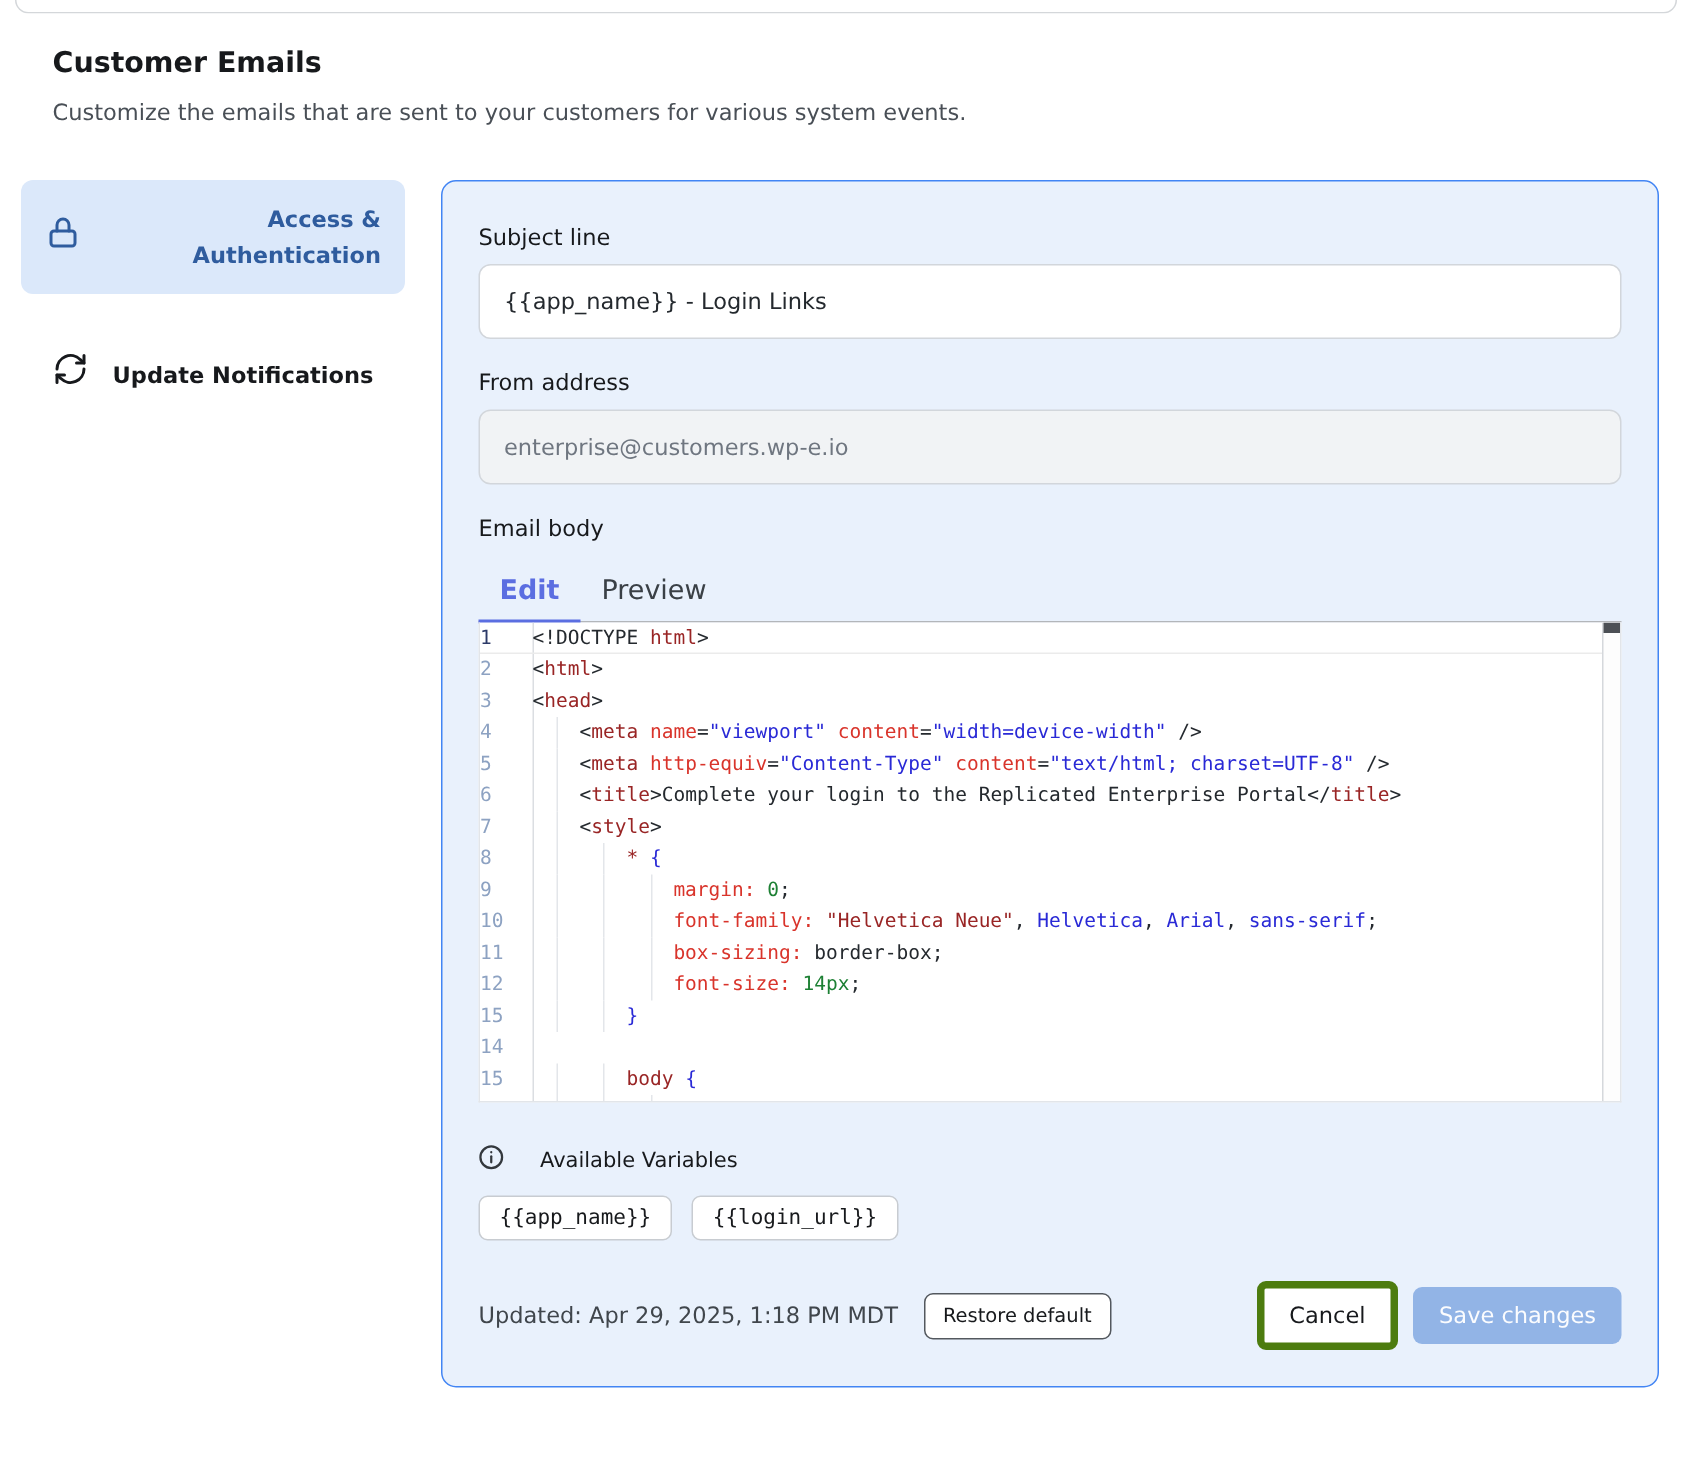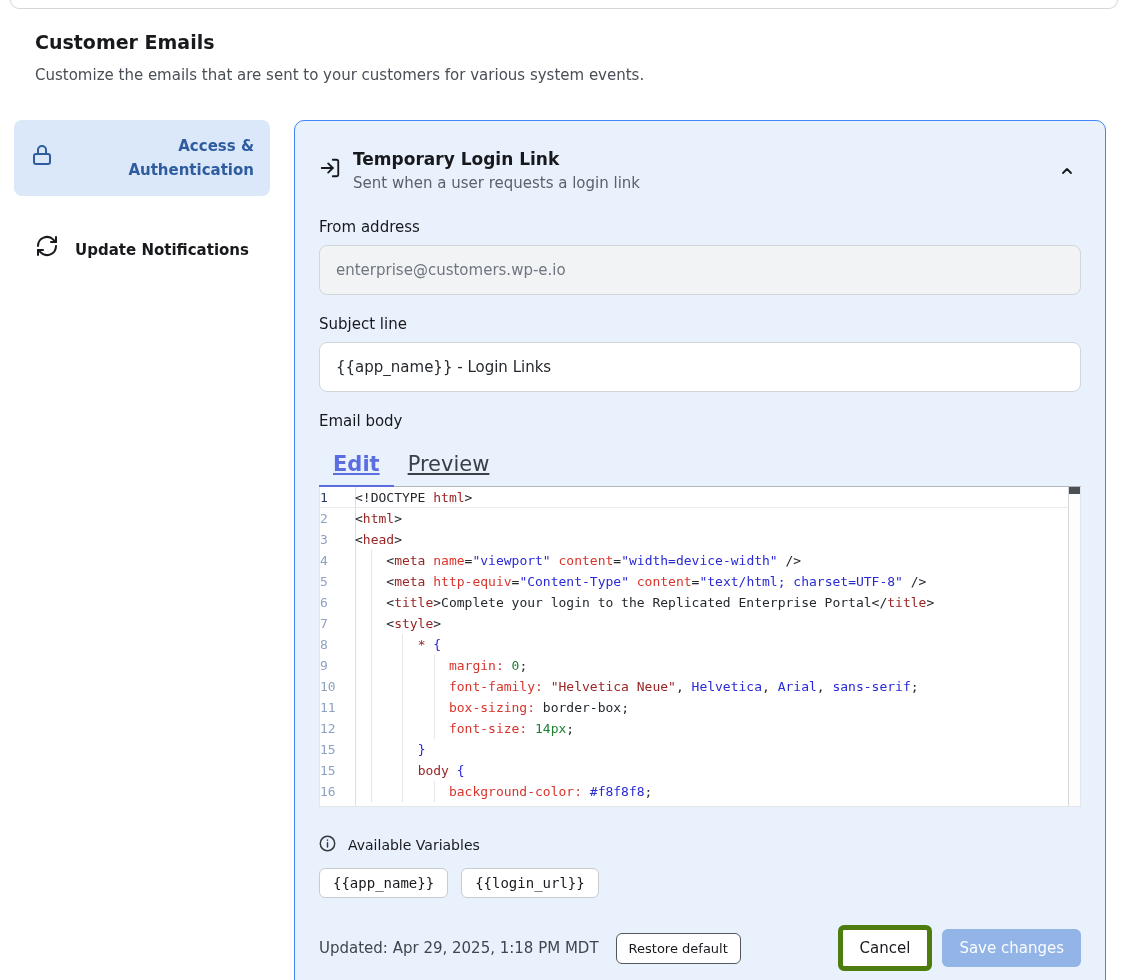--- a/index.html
+++ b/index.html
@@ -33,22 +33,22 @@
   .ph-title{font-size:17px;font-weight:700;margin:0;}
   .ph-sub{font-size:15px;color:#5c6269;margin:5px 0 0;}
   .collapse-btn{position:absolute;right:2px;top:10px;background:none;border:none;padding:4px;cursor:pointer;}
   .field{margin-bottom:20px;}
   .field-label{display:block;font-size:15px;margin-bottom:9px;}
   .input{display:block;width:100%;height:50px;border:1px solid #d2d6db;border-radius:8px;
          padding:0 16px;font-size:15px;font-family:inherit;background:#fff;color:#24292e;}
   .input.muted{background:#f1f3f5;color:#6f7680;}
   
   .tabs{display:flex;border-bottom:1px solid #b3b6ba;margin-top:12px;}
-  .tab{position:relative;padding:10px 14px;font-size:21px;color:#3a4046;background:none;
-       border:none;font-family:inherit;cursor:pointer;text-decoration:underline;}
+  .tab{position:relative;padding:10px 14px;font-size:18px;color:#3a4046;background:none;
+       border:none;font-family:inherit;cursor:pointer;}
   .tab.active{color:var(--tab-active);font-weight:700;}
   .tab.active::after{content:"";position:absolute;left:0;right:0;bottom:-2px;height:3px;
        background:var(--tab-active);}
   
   .editor{position:relative;height:320px;overflow:hidden;background:#fff;
           border:1px solid #e2e5e9;border-top:none;
           font-family:"DejaVu Sans Mono","Liberation Mono",monospace;font-size:13px;line-height:21px;}
   .gutter-border{position:absolute;left:35px;top:0;bottom:0;width:1px;background:#dbdee2;}
   .cm-line{position:relative;height:21px;white-space:pre;display:flex;}
   .cm-line.active{border-bottom:1px solid #ebebeb;}
@@ -56,21 +56,21 @@
   .cm-line.active .ln{color:var(--ln-active);}
   .code{margin-left:16px;}
   .guide{position:absolute;top:0;bottom:0;width:1px;background:#e3e6ea;}
   .tk-t{color:var(--tag);} .tk-a{color:var(--attr);} .tk-s{color:var(--str);}
   .tk-n{color:var(--num);} .tk-p{color:var(--plain);}
   .scrollbar{position:absolute;top:0;right:0;bottom:0;width:12px;background:#fdfdfd;
              border-left:1px solid #d5d8dc;}
   .scroll-thumb{position:absolute;top:0;left:0;right:0;height:7px;background:#4c5055;cursor:pointer;}
   
   .variables{margin-top:28px;}
-  .var-head{display:flex;align-items:center;gap:12px;font-size:14px;}
+  .var-head{display:flex;align-items:center;gap:24px;font-size:14px;}
   .chips{display:flex;gap:13px;margin-top:13px;align-items:center;}
   .chip{height:30px;padding:0 13px;display:flex;align-items:center;background:#fff;
         border:1px solid #c8ccd1;border-radius:6px;cursor:pointer;
         font-family:"DejaVu Sans Mono","Liberation Mono",monospace;font-size:14px;color:#17191c;}
   
   .panel-footer{display:flex;align-items:center;margin-top:27px;}
   .updated{font-size:15px;color:#40464c;}
   .btn{font-family:inherit;cursor:pointer;border-radius:6px;}
   .btn-restore{margin-left:17px;padding:7px 12px;font-size:13px;background:#fff;
                border:1px solid #53585e;color:#17191c;}
@@ -109,49 +109,29 @@
           <path d="M21 12a9 9 0 0 1-15.36 6.36L3 16"></path>
             <path d="M3 21v-5h5"></path>
         </svg>
       </span>
       <span>Update Notifications</span>
     </div>
   </div>
 
   <div class="panel">
 
-    <div class="panel-header">
-      <span class="hdr-icon">
-        <svg width="22" height="22" viewBox="0 0 24 24" fill="none" stroke="#17191c" stroke-width="2" stroke-linecap="round" stroke-linejoin="round">
-          <path d="M15 3h4a2 2 0 0 1 2 2v14a2 2 0 0 1-2 2h-4"></path>
-          <polyline points="10 17 15 12 10 7"></polyline>
-            <line x1="15" y1="12" x2="3" y2="12"></line>
-        </svg>
-      </span>
-      <div>
-        <h2 class="ph-title">Temporary Login Link</h2>
-        <p class="ph-sub">Sent when a user requests a login link</p>
-      </div>
-      <button class="collapse-btn">
-        <span>
-          <svg width="16" height="16" viewBox="0 0 16 16" fill="none" stroke="#17191c" stroke-width="1.8" stroke-linecap="round" stroke-linejoin="round">
-            <polyline points="4 10 8 6 12 10"></polyline>
-          </svg>
-        </span>
-      </button>
+
+    <div class="field">
+      <label class="field-label">Subject line</label>
+      <input class="input" type="text" value="{{app_name}} - Login Links" style="">
     </div>
 
     <div class="field">
       <label class="field-label">From address</label>
       <input class="input muted" type="text" value="enterprise@customers.wp-e.io" style="">
-    </div>
-
-    <div class="field">
-      <label class="field-label">Subject line</label>
-      <input class="input" type="text" value="{{app_name}} - Login Links" style="">
     </div>
 
     <div>
       <label class="field-label" style="margin-bottom:0;">Email body</label>
       <div class="tabs">
         <button class="tab active">Edit</button>
         <button class="tab">Preview</button>
       </div>
       <div class="editor" id="editor">
         <div class="gutter-border"></div>
@@ -161,20 +141,21 @@
           <div class="cm-line"><span class="ln">4</span><span class="guide" style="left: calc(0ch + 51px);"></span><span class="code"><span class="tk-p">    &lt;</span><span class="tk-t">meta</span><span class="tk-p"> </span><span class="tk-a">name</span><span class="tk-p">=</span><span class="tk-s">"viewport"</span><span class="tk-p"> </span><span class="tk-a">content</span><span class="tk-p">=</span><span class="tk-s">"width=device-width"</span><span class="tk-p"> /&gt;</span></span></div>
           <div class="cm-line"><span class="ln">5</span><span class="guide" style="left: calc(0ch + 51px);"></span><span class="code"><span class="tk-p">    &lt;</span><span class="tk-t">meta</span><span class="tk-p"> </span><span class="tk-a">http-equiv</span><span class="tk-p">=</span><span class="tk-s">"Content-Type"</span><span class="tk-p"> </span><span class="tk-a">content</span><span class="tk-p">=</span><span class="tk-s">"text/html; charset=UTF-8"</span><span class="tk-p"> /&gt;</span></span></div>
           <div class="cm-line"><span class="ln">6</span><span class="guide" style="left: calc(0ch + 51px);"></span><span class="code"><span class="tk-p">    &lt;</span><span class="tk-t">title</span><span class="tk-p">&gt;</span><span class="tk-p">Complete your login to the Replicated Enterprise Portal</span><span class="tk-p">&lt;/</span><span class="tk-t">title</span><span class="tk-p">&gt;</span></span></div>
           <div class="cm-line"><span class="ln">7</span><span class="guide" style="left: calc(0ch + 51px);"></span><span class="code"><span class="tk-p">    &lt;</span><span class="tk-t">style</span><span class="tk-p">&gt;</span></span></div>
           <div class="cm-line"><span class="ln">8</span><span class="guide" style="left: calc(0ch + 51px);"></span><span class="guide" style="left: calc(4ch + 51px);"></span><span class="code"><span class="tk-p">        </span><span class="tk-t">*</span><span class="tk-p"> </span><span class="tk-s">{</span></span></div>
           <div class="cm-line"><span class="ln">9</span><span class="guide" style="left: calc(0ch + 51px);"></span><span class="guide" style="left: calc(4ch + 51px);"></span><span class="guide" style="left: calc(8ch + 51px);"></span><span class="code"><span class="tk-p">            </span><span class="tk-a">margin:</span><span class="tk-p"> </span><span class="tk-n">0</span><span class="tk-p">;</span></span></div>
           <div class="cm-line"><span class="ln">10</span><span class="guide" style="left: calc(0ch + 51px);"></span><span class="guide" style="left: calc(4ch + 51px);"></span><span class="guide" style="left: calc(8ch + 51px);"></span><span class="code"><span class="tk-p">            </span><span class="tk-a">font-family:</span><span class="tk-p"> </span><span class="tk-t">"Helvetica Neue"</span><span class="tk-p">,</span><span class="tk-p"> </span><span class="tk-s">Helvetica</span><span class="tk-p">,</span><span class="tk-p"> </span><span class="tk-s">Arial</span><span class="tk-p">,</span><span class="tk-p"> </span><span class="tk-s">sans-serif</span><span class="tk-p">;</span></span></div>
           <div class="cm-line"><span class="ln">11</span><span class="guide" style="left: calc(0ch + 51px);"></span><span class="guide" style="left: calc(4ch + 51px);"></span><span class="guide" style="left: calc(8ch + 51px);"></span><span class="code"><span class="tk-p">            </span><span class="tk-a">box-sizing:</span><span class="tk-p"> </span><span class="tk-p">border-box</span><span class="tk-p">;</span></span></div>
           <div class="cm-line"><span class="ln">12</span><span class="guide" style="left: calc(0ch + 51px);"></span><span class="guide" style="left: calc(4ch + 51px);"></span><span class="guide" style="left: calc(8ch + 51px);"></span><span class="code"><span class="tk-p">            </span><span class="tk-a">font-size:</span><span class="tk-p"> </span><span class="tk-n">14px</span><span class="tk-p">;</span></span></div>
           <div class="cm-line"><span class="ln">15</span><span class="guide" style="left: calc(0ch + 51px);"></span><span class="guide" style="left: calc(4ch + 51px);"></span><span class="code"><span class="tk-p">        </span><span class="tk-s">}</span></span></div>
+          <div class="cm-line"><span class="ln">14</span><span class="code"><span class="tk-p"></span></span></div>
           <div class="cm-line"><span class="ln">15</span><span class="guide" style="left: calc(0ch + 51px);"></span><span class="guide" style="left: calc(4ch + 51px);"></span><span class="code"><span class="tk-p">        </span><span class="tk-t">body</span><span class="tk-p"> </span><span class="tk-s">{</span></span></div>
           <div class="cm-line"><span class="ln">16</span><span class="guide" style="left: calc(0ch + 51px);"></span><span class="guide" style="left: calc(4ch + 51px);"></span><span class="guide" style="left: calc(8ch + 51px);"></span><span class="code"><span class="tk-p">            </span><span class="tk-a">background-color:</span><span class="tk-p"> </span><span class="tk-s">#f8f8f8</span><span class="tk-p">;</span></span></div>
           <div class="scrollbar">
           <div class="scroll-thumb"></div>
         </div>
       </div>
     </div>
 
     <div class="variables">
       <div class="var-head">

